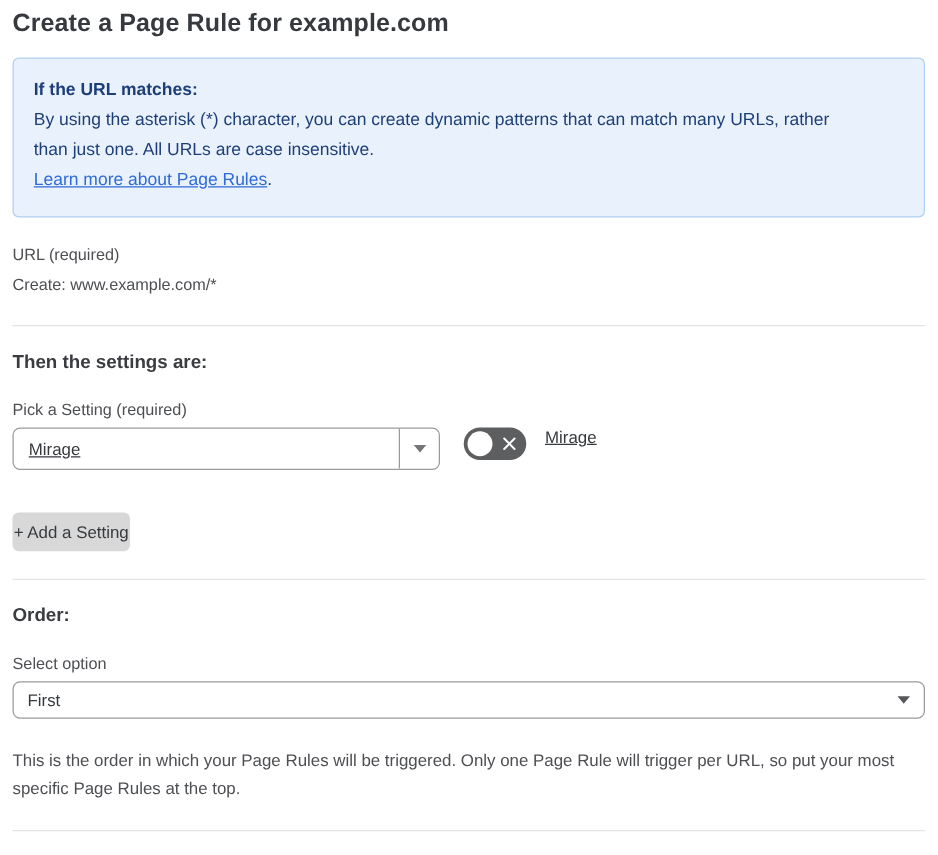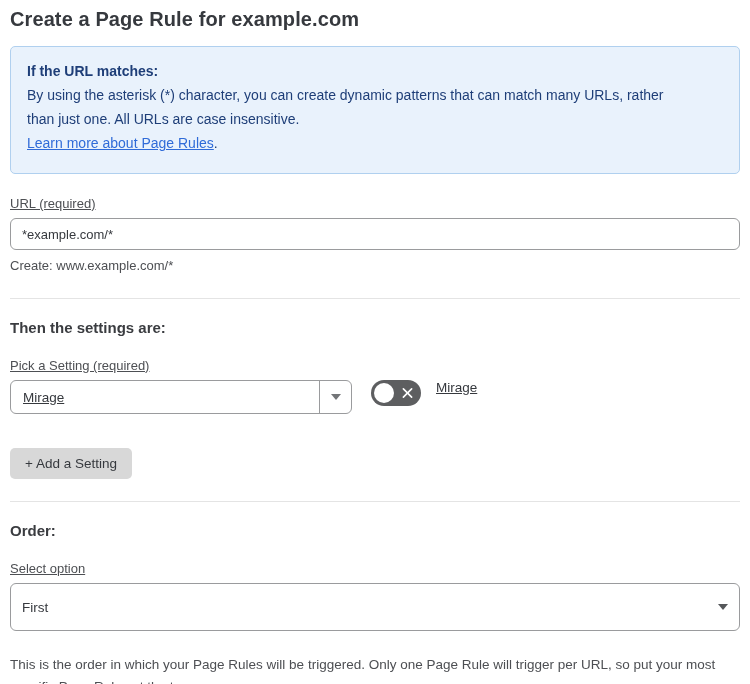--- a/index.html
+++ b/index.html
@@ -41,21 +41,20 @@
     color: var(--link-blue, #2f6bd8);
     text-decoration: underline;
     cursor: pointer;
   }
   
   .field-label {
     font-size: 13px;
     color: #4d4f53;
     margin-top: 22px;
     margin-bottom: 7px;
-    text-decoration: underline;
   }
   .helper-text {
     font-size: 13px;
     color: #4d4f53;
     margin-top: 6px;
     line-height: 20px;
   }
   
   .text-input {
     width: 100%;
@@ -148,33 +147,33 @@
     font-size: 13.5px;
     color: #36393e;
   }
   
   .btn {
     display: inline-block;
     border: none;
     border-radius: 5px;
     font-family: "Liberation Sans", sans-serif;
     font-size: 13.5px;
-    padding: 8px 15px;
+    padding: 8px 1px;
     cursor: pointer;
     color: #36393e;
     background: #d8d8d8;
   }
   .btn-add-setting {
     margin-top: 34px;
     background: #d8d8d8;
   }
   
   .full-select {
     width: 100%;
-    height: 48px;
+    height: 30px;
     border: 1px solid #9a9b9d;
     border-radius: 6px;
     background: #fff;
     display: flex;
     align-items: center;
     justify-content: space-between;
     padding: 0 11px;
     font-size: 13.5px;
     color: #36393e;
     cursor: pointer;
@@ -199,21 +198,20 @@
 
   <div class="info-box">
     <div class="info-heading">If the URL matches:</div>
     <div class="info-body">By using the asterisk (*) character, you can create dynamic patterns that can match many URLs, rather than just one. All URLs are case insensitive.</div>
     <div>
       <a class="info-link">Learn more about Page Rules</a><span>.</span>
     </div>
   </div>
 
   <div class="field-label">URL (required)</div>
-  <input class="text-input" type="text" value="*example.com/*" style="">
   <div class="helper-text">Create: www.example.com/*</div>
 
   <hr class="divider">
 
   <div class="section-heading">Then the settings are:</div>
 
   <div class="field-label">Pick a Setting (required)</div>
 
   <div class="setting-row">
     <div class="split-select">

